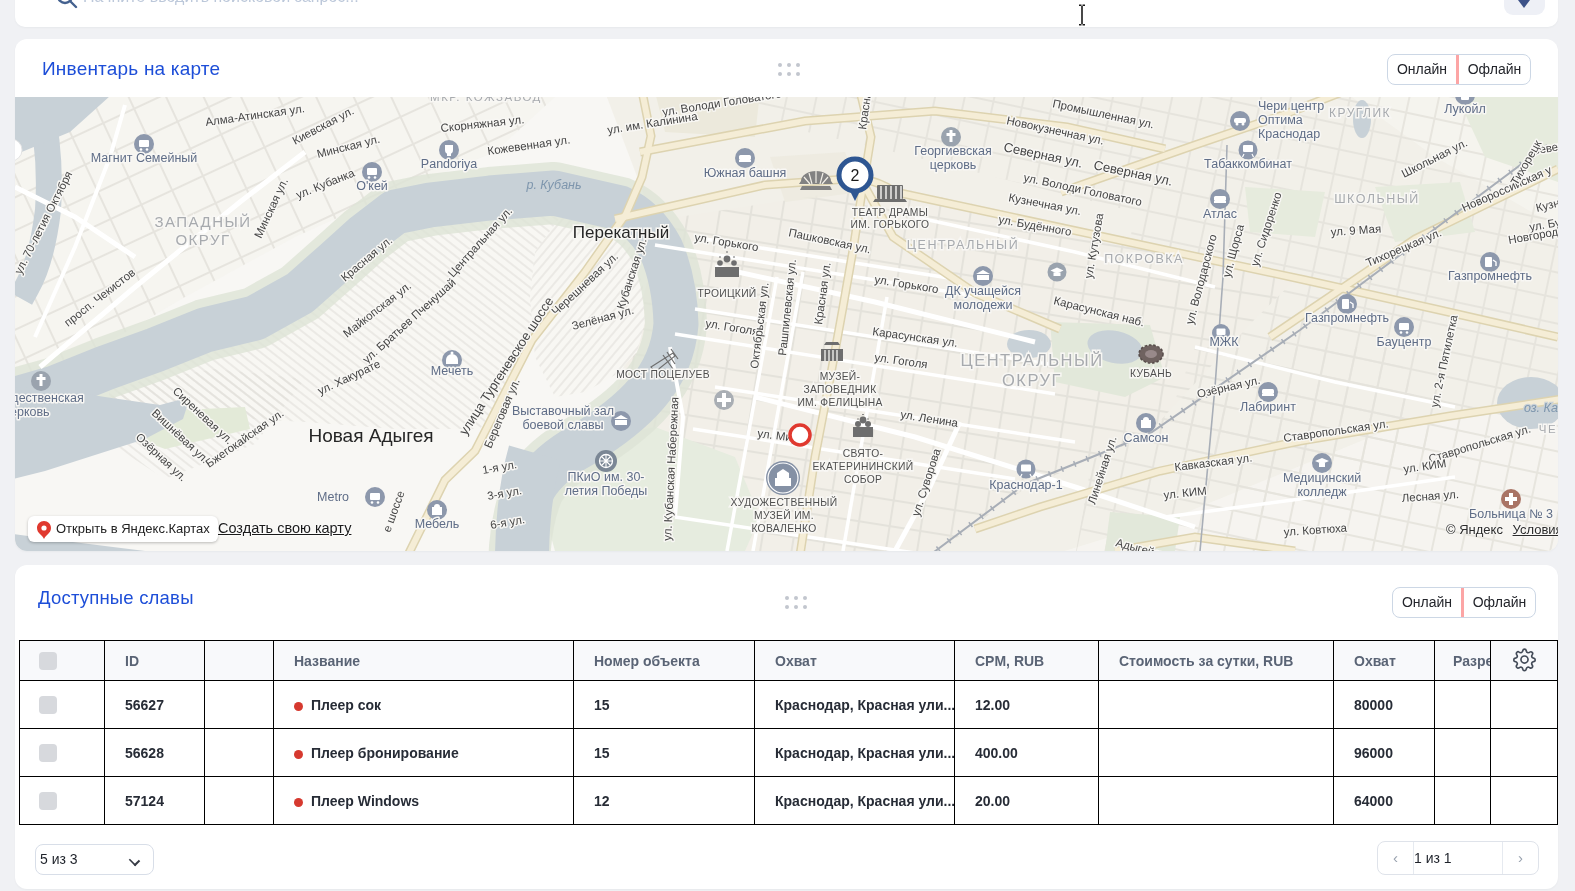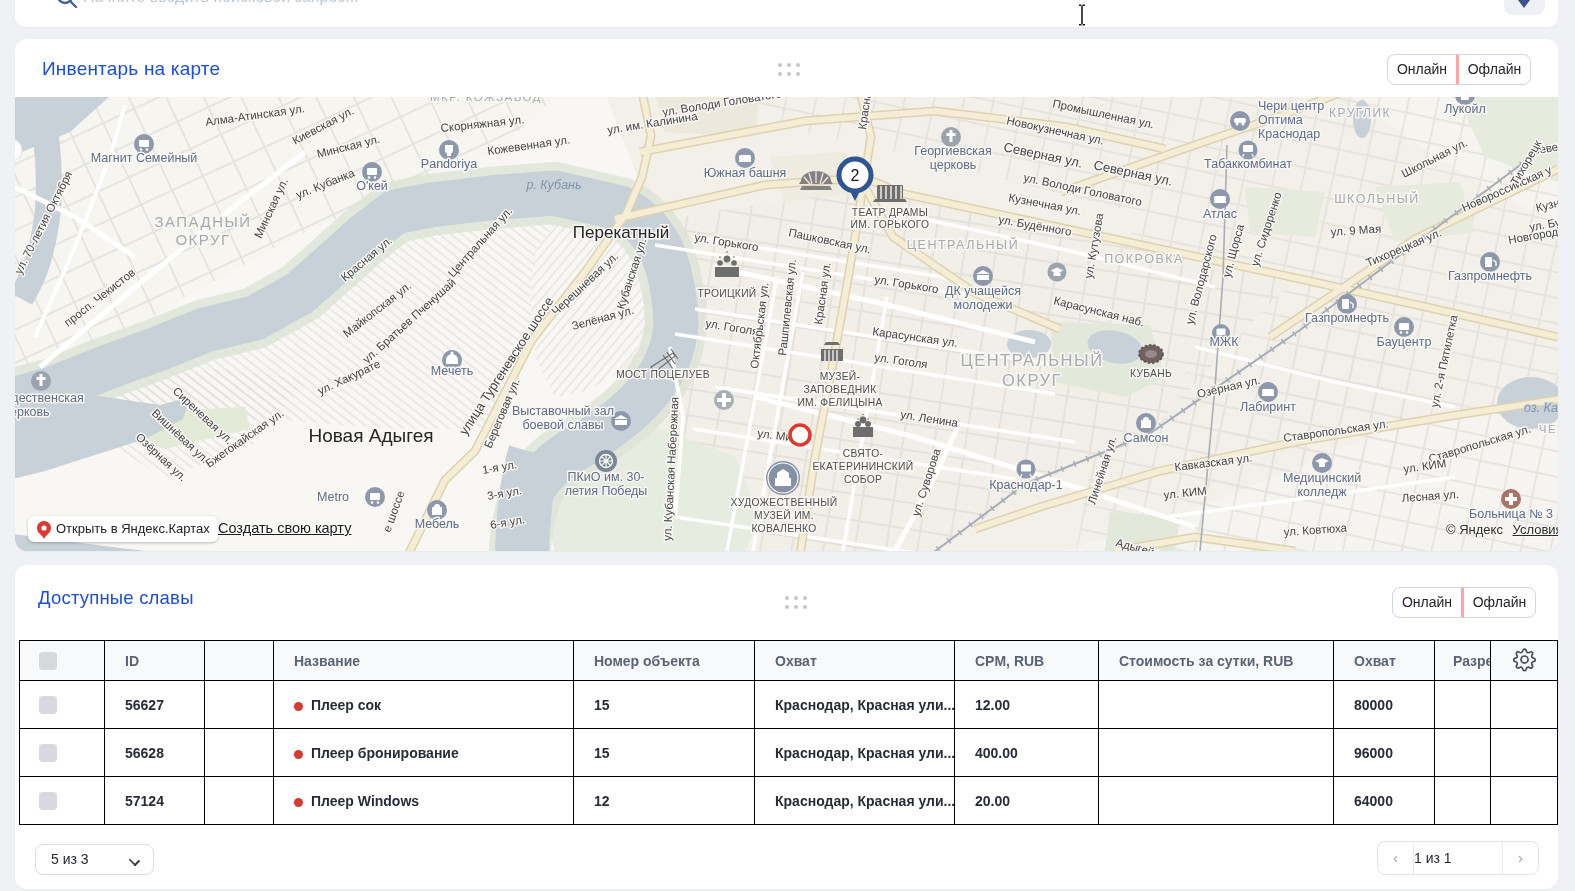--- a/index.html
+++ b/index.html
@@ -29,21 +29,21 @@
 #copyr u{margin-left:6px}
 
 #tablecard{top:565px;height:324px}
 table{border-collapse:collapse;table-layout:fixed;position:absolute;left:4px;top:75px;width:1538px}
 th,td{border:1px solid #000000;overflow:hidden;white-space:nowrap;font-weight:700}
 thead th{height:40px;background:#f8f9fb;color:#5a6475;font-size:14px;text-align:left;padding:0 0 0 20px}
 tbody td{height:48px;background:#fff;color:#272c36;font-size:14px;padding:0 0 0 20px}
 .cbx{width:18px;height:18px;background:#d7d9dd;border-radius:4px;margin-left:19px}
 .dot{display:inline-block;width:9px;height:9px;border-radius:50%;background:#d6392f;margin-right:8px;vertical-align:-1px}
 .gearwrap{text-align:center;padding:0!important}
-#pagesel{position:absolute;left:20px;top:279px;width:119px;height:31px;border:1px solid #d8dee8;border-radius:8px;font-size:14px;color:#1e222a;line-height:29px;padding-left:15px}
+#pagesel{position:absolute;left:20px;top:279px;width:119px;height:31px;border:1px solid #d8dee8;border-radius:8px;font-size:14px;color:#1e222a;line-height:29px;padding-left:4px}
 #pagesel .chev{position:absolute;right:14px;top:11px;width:9px;height:9px;border-right:2px solid #363a44;border-bottom:2px solid #363a44;transform:rotate(45deg) scaleY(.8)}
 #pagin{position:absolute;left:1362px;top:276px;width:162px;height:34px;border:1px solid #dfe3ea;border-radius:8px;display:flex}
 #pagin .pbtn{width:35px;text-align:center;line-height:32px;color:#98a1ae;font-size:15px}
 #pagin .pmid{flex:1;text-align:left;line-height:32px;font-size:14px;color:#1e222a;border-left:1px solid #e6eaf0;border-right:1px solid #e6eaf0}
 </style>
 </head>
 <body>
 <div class="card" id="search">
   <svg class="mag" width="24" height="24" viewBox="0 0 24 24" fill="none">
       <circle cx="10" cy="10" r="7" stroke="#44618f" stroke-width="2.4"></circle>

